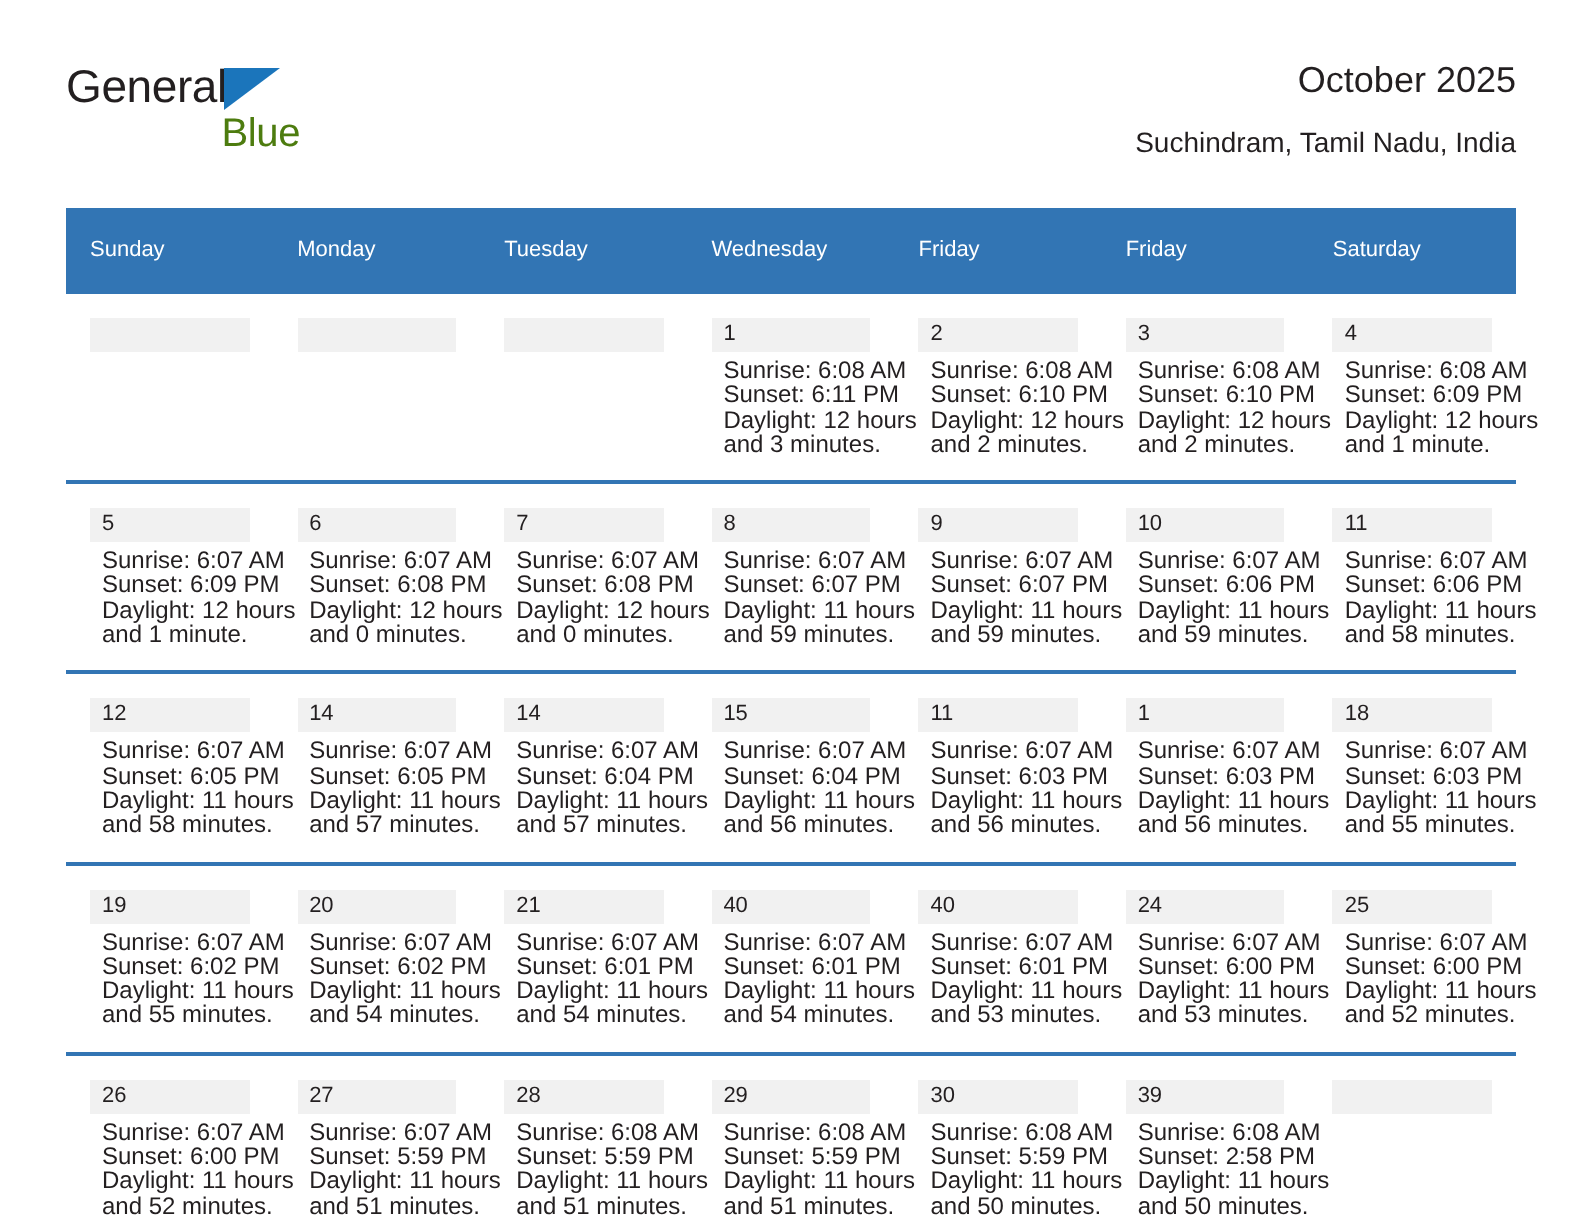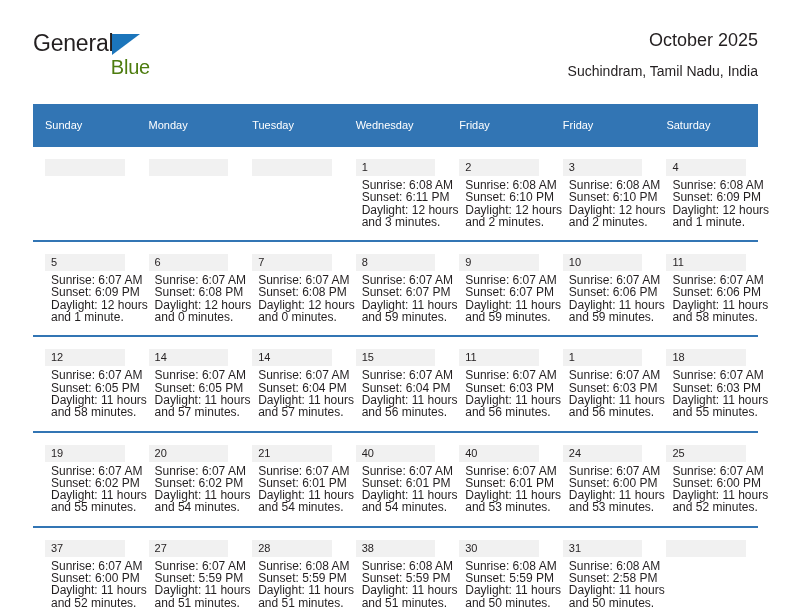--- a/index.html
+++ b/index.html
@@ -417,21 +417,21 @@
             <div class="dayinfo">
               <div>Sunrise: 6:07 AM</div>
               <div>Sunset: 6:00 PM</div>
               <div>Daylight: 11 hours</div>
               <div>and 52 minutes.</div>
             </div>
           </td>
         </tr>
         <tr>
           <td>
-            <div class="daynum">37</div>
+            <div class="daynum">26</div>
             <div class="dayinfo">
               <div>Sunrise: 6:07 AM</div>
               <div>Sunset: 6:00 PM</div>
               <div>Daylight: 11 hours</div>
               <div>and 52 minutes.</div>
             </div>
           </td>
           <td>
             <div class="daynum">27</div>
             <div class="dayinfo">
@@ -444,39 +444,39 @@
           <td>
             <div class="daynum">28</div>
             <div class="dayinfo">
               <div>Sunrise: 6:08 AM</div>
               <div>Sunset: 5:59 PM</div>
               <div>Daylight: 11 hours</div>
               <div>and 51 minutes.</div>
             </div>
           </td>
           <td>
-            <div class="daynum">38</div>
+            <div class="daynum">29</div>
             <div class="dayinfo">
               <div>Sunrise: 6:08 AM</div>
               <div>Sunset: 5:59 PM</div>
               <div>Daylight: 11 hours</div>
               <div>and 51 minutes.</div>
             </div>
           </td>
           <td>
             <div class="daynum">30</div>
             <div class="dayinfo">
               <div>Sunrise: 6:08 AM</div>
               <div>Sunset: 5:59 PM</div>
               <div>Daylight: 11 hours</div>
               <div>and 50 minutes.</div>
             </div>
           </td>
           <td>
-            <div class="daynum">31</div>
+            <div class="daynum">39</div>
             <div class="dayinfo">
               <div>Sunrise: 6:08 AM</div>
               <div>Sunset: 2:58 PM</div>
               <div>Daylight: 11 hours</div>
               <div>and 50 minutes.</div>
             </div>
           </td>
           <td class="empty">
             <div class="daynum"></div>
           </td>

